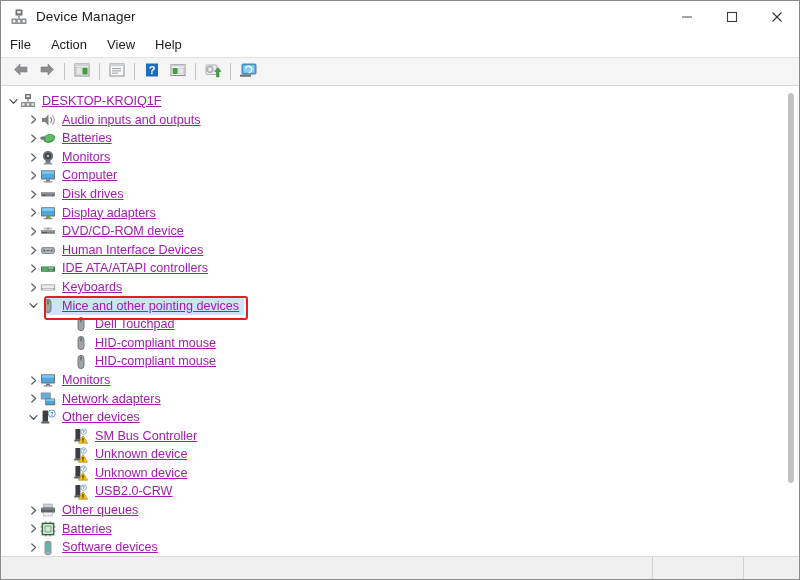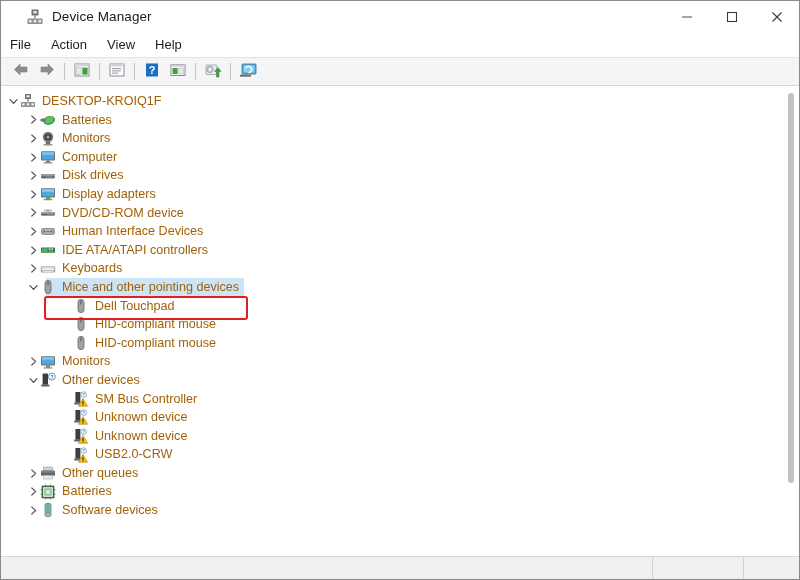--- a/index.html
+++ b/index.html
@@ -15,21 +15,20 @@
     border:1px solid #8a8a8a;
     background:#ffffff;
     display:flex;flex-direction:column;
   }
   
   .titlebar{
     height:31px;min-height:31px;
     background:#ffffff;
     display:flex;align-items:center;
     position:relative;
-    margin-left:16px;
   }
   .title-icon{
     width:18px;height:18px;margin-left:9px;margin-right:8px;
     position:relative;flex:0 0 auto;
   }
   .title-text{
     font-size:13.5px;color:#1b1b1b;letter-spacing:.1px;
     white-space:nowrap;
   }
   .caption-buttons{
@@ -87,21 +86,21 @@
     width:13px;height:13px;flex:0 0 auto;
     display:flex;align-items:center;justify-content:center;
     color:#5a5a5a;
   }
   .chev svg{display:block;}
   .ico{
     width:16px;height:16px;flex:0 0 auto;position:relative;
     margin-right:6px;
   }
   .lbl{
-    font-size:12.6px;color:#a16207;line-height:18.6px;
+    font-size:12.6px;color:#a21caf;line-height:18.6px;text-decoration:underline;
   }
   
   .lvl0 .pad{width:6px;flex:0 0 auto;}
   .lvl1 .pad{width:26px;flex:0 0 auto;}
   .lvl2 .pad{width:59px;flex:0 0 auto;}
   .lvl2 .ico{margin-right:6px;}
   
   .row.selected .selbg{
     position:absolute;left:45px;top:0;height:18.6px;
     background:#cce4f7;
@@ -302,20 +301,36 @@
         </div>
         <div class="row lvl1">
           <div class="pad"></div>
           <div class="chev">
             <svg width="11" height="11" viewBox="0 0 11 11">
               <path d="M3.8 2 L7.6 5.5 L3.8 9" fill="none" stroke="#5a5e61" stroke-width="1.25" stroke-linecap="round" stroke-linejoin="round"></path>
             </svg>
           </div>
           <div class="ico">
             <svg class="i-svg" viewBox="0 0 16 16">
+              <path d="M2 6 L5 6 L8.5 2.6 L8.5 13.4 L5 10 L2 10 Z" fill="#7e8184"></path>
+              <path d="M10.3 5.2 a3.6 3.6 0 0 1 0 5.6" fill="none" stroke="#7e8184" stroke-width="1.2"></path>
+              <path d="M12.2 3.4 a6 6 0 0 1 0 9.2" fill="none" stroke="#9a9da0" stroke-width="1.1"></path>
+            </svg>
+          </div>
+          <div class="lbl">Audio inputs and outputs</div>
+        </div>
+        <div class="row lvl1">
+          <div class="pad"></div>
+          <div class="chev">
+            <svg width="11" height="11" viewBox="0 0 11 11">
+              <path d="M3.8 2 L7.6 5.5 L3.8 9" fill="none" stroke="#5a5e61" stroke-width="1.25" stroke-linecap="round" stroke-linejoin="round"></path>
+            </svg>
+          </div>
+          <div class="ico">
+            <svg class="i-svg" viewBox="0 0 16 16">
               <ellipse cx="9.2" cy="8.4" rx="6" ry="4.3" fill="#3f9b46" transform="rotate(-18 9.2 8.4)"></ellipse>
               <ellipse cx="9.2" cy="8" rx="4.6" ry="3.1" fill="#62bd68" transform="rotate(-18 9.2 8)"></ellipse>
               <rect x="1.2" y="6.4" width="4.2" height="3.4" rx=".6" fill="#6f7376"></rect>
               <rect x="0.3" y="7.2" width="1.3" height="1.8" fill="#6f7376"></rect>
             </svg>
           </div>
           <div class="lbl">Batteries</div>
         </div>
         <div class="row lvl1">
           <div class="pad"></div>
@@ -523,20 +538,38 @@
           <div class="ico">
             <svg class="i-svg" viewBox="0 0 16 16">
               <rect x="1" y="2.2" width="14" height="9.2" rx=".7" fill="#6f7478"></rect>
               <rect x="2" y="3.2" width="12" height="7.2" fill="#4ea8e0"></rect>
               <rect x="2" y="3.2" width="12" height="2.6" fill="#7ec6ef"></rect>
               <rect x="6" y="11.6" width="4" height="1.8" fill="#6f7478"></rect>
               <rect x="3.6" y="13.2" width="8.8" height="1.4" rx=".5" fill="#85898d"></rect>
             </svg>
           </div>
           <div class="lbl">Monitors</div>
+        </div>
+        <div class="row lvl1">
+          <div class="pad"></div>
+          <div class="chev">
+            <svg width="11" height="11" viewBox="0 0 11 11">
+              <path d="M3.8 2 L7.6 5.5 L3.8 9" fill="none" stroke="#5a5e61" stroke-width="1.25" stroke-linecap="round" stroke-linejoin="round"></path>
+            </svg>
+          </div>
+          <div class="ico">
+            <svg class="i-svg" viewBox="0 0 16 16">
+              <rect x="0.8" y="1.6" width="10" height="7" rx=".6" fill="#8b9095"></rect>
+              <rect x="1.7" y="2.4" width="8.2" height="5" fill="#5fb0e0"></rect>
+              <rect x="5.2" y="7.4" width="10" height="6.8" rx=".6" fill="#6f7478"></rect>
+              <rect x="6.1" y="8.3" width="8.2" height="4.6" fill="#4ea8e0"></rect>
+              <rect x="6.1" y="8.3" width="8.2" height="1.6" fill="#86caf0"></rect>
+            </svg>
+          </div>
+          <div class="lbl">Network adapters</div>
         </div>
         <div class="row lvl1">
           <div class="pad"></div>
           <div class="chev">
             <svg width="11" height="11" viewBox="0 0 11 11">
               <path d="M2 3.6 L5.5 7.4 L9 3.6" fill="none" stroke="#4d5154" stroke-width="1.25" stroke-linecap="round" stroke-linejoin="round"></path>
             </svg>
           </div>
           <div class="ico">
             <svg class="i-svg" viewBox="0 0 16 16">

